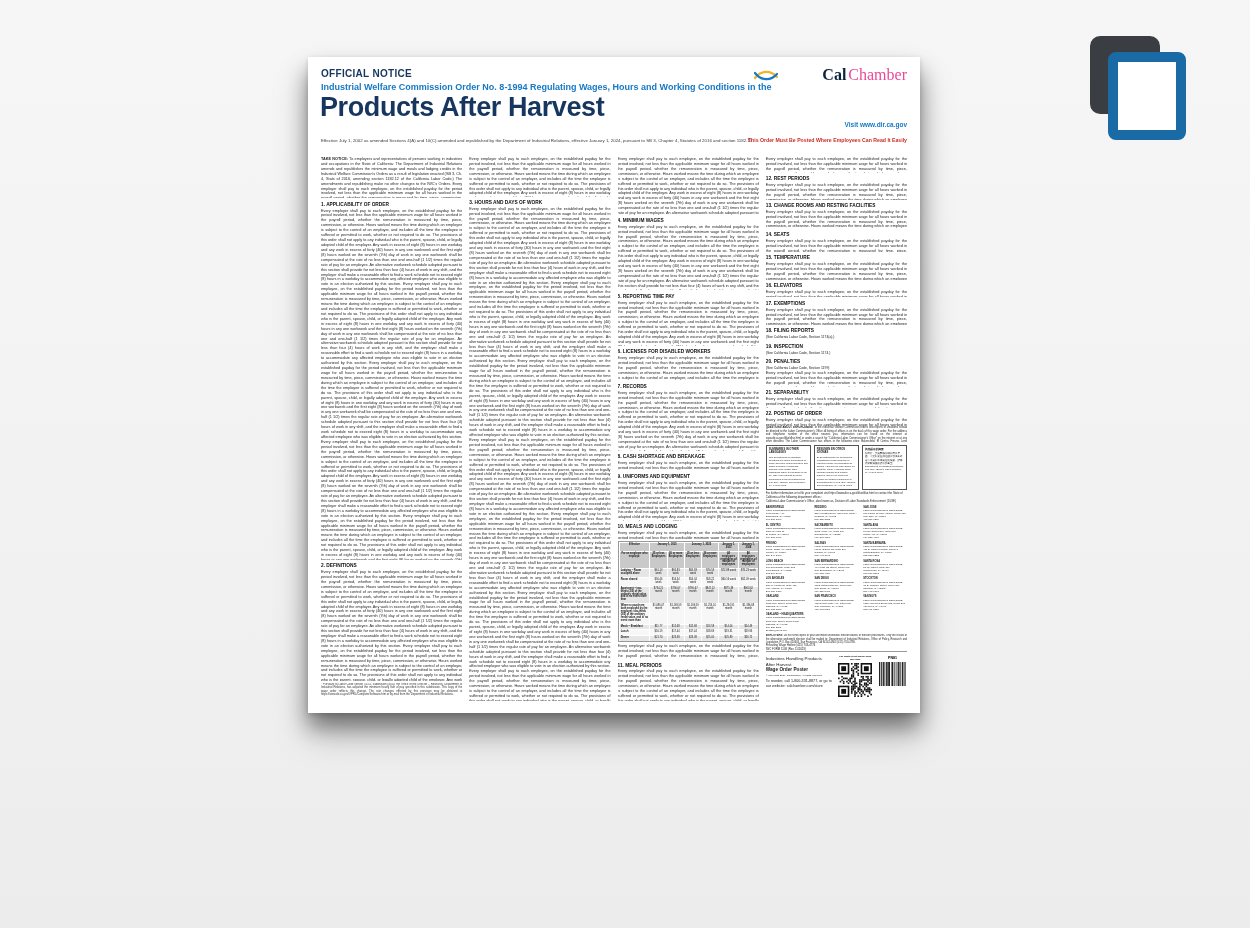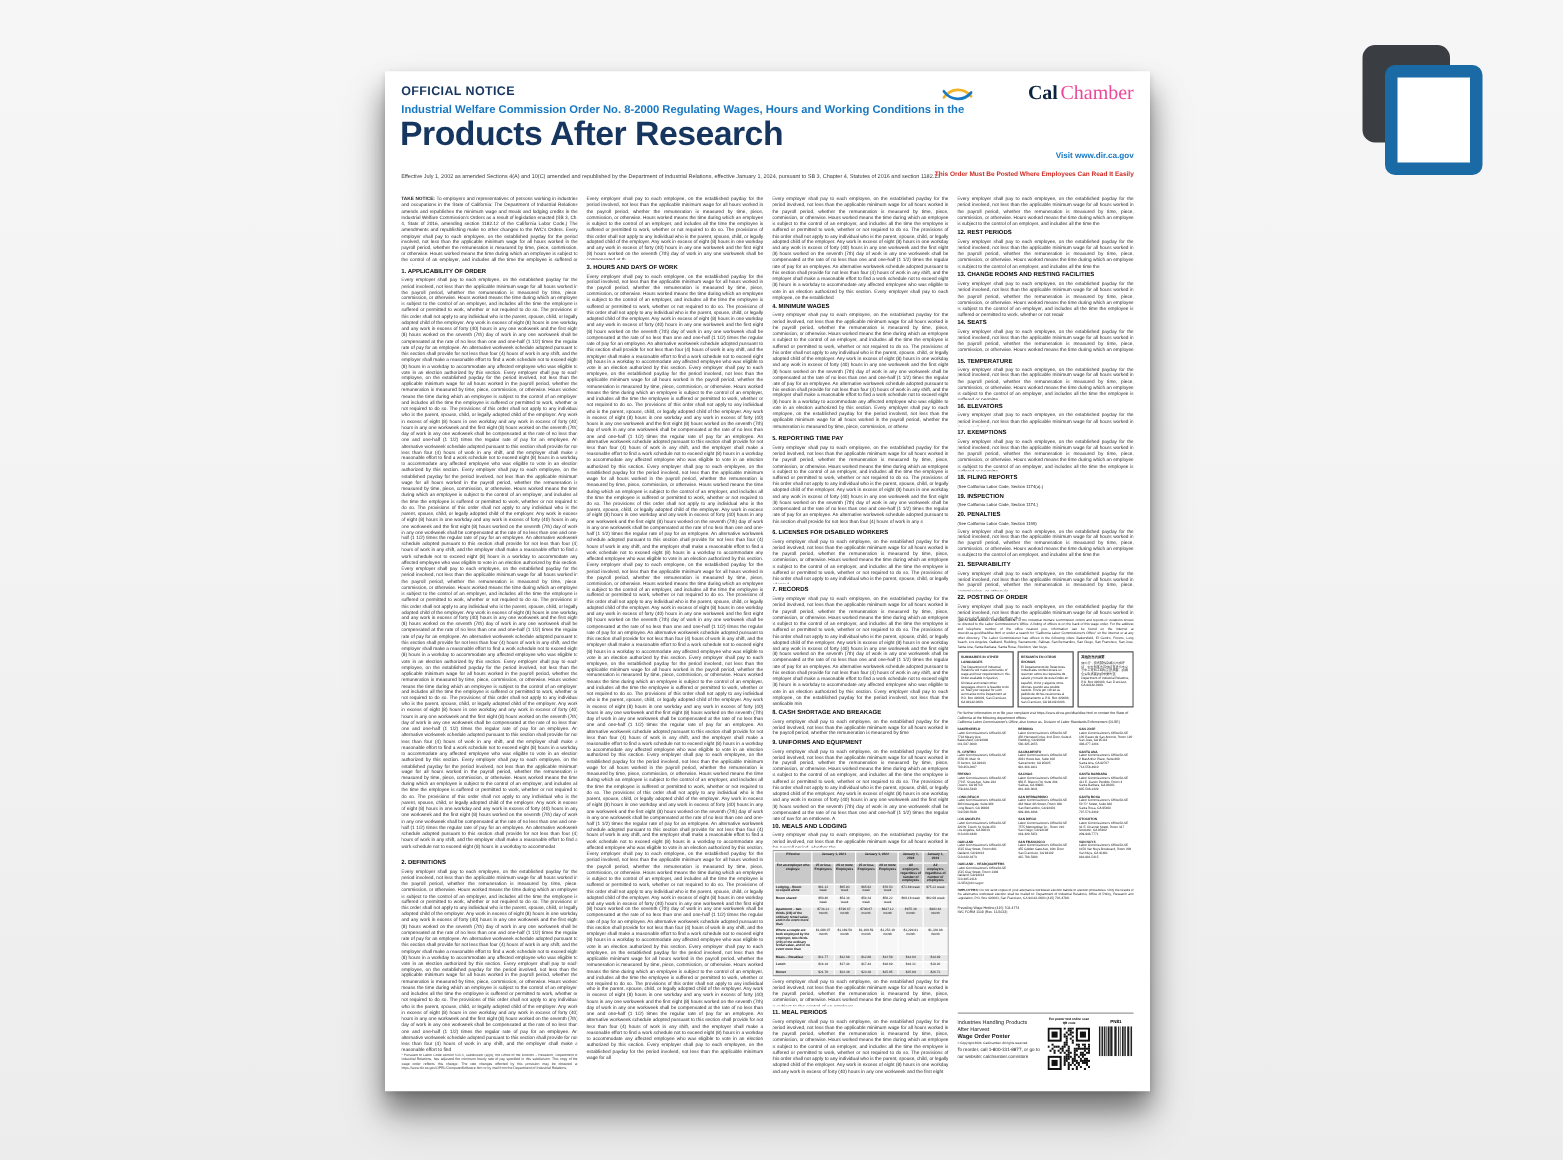--- a/index.html
+++ b/index.html
@@ -5,21 +5,21 @@
   html,body{margin:0;padding:0;background:#f2f2f2;}
   body{width:1250px;height:928px;overflow:hidden;font-family:"Liberation Sans",sans-serif;-webkit-text-size-adjust:none;}
   .stage{position:relative;width:1250px;height:928px;
          background:linear-gradient(180deg,#f6f6f6 0%,#f2f2f2 55%,#ececec 100%);}
 
   
   .wm-back{position:absolute;border-radius:10px;}
   .wm-front{position:absolute;background:#fff;border-radius:8px;}
 
   
-  .poster{position:absolute;left:308px;top:57px;width:612px;height:816px;background:#ffffff;
+  .poster{position:absolute;left:308px;top:57px;width:612px;height:656px;background:#ffffff;
           box-shadow:0 2px 5px rgba(0,0,0,.15), 0 14px 20px rgba(0,0,0,.40), 0 22px 34px rgba(0,0,0,.22);}
 
   
   .h-official{position:absolute;left:13px;top:11px;font-size:10px;font-weight:bold;letter-spacing:.3px;}
   .h-order{position:absolute;left:13px;top:25px;font-size:9px;font-weight:bold;}
   .h-title{position:absolute;left:12px;top:37px;font-size:27px;font-weight:bold;line-height:26px;letter-spacing:-.4px;}
   .brand{position:absolute;right:13px;top:9px;display:flex;align-items:center;gap:2px;font-family:"Liberation Serif",serif;}
   .brand .cal{font-size:16px;font-weight:bold;margin-left:42px;}
   .brand .chamber{font-size:16px;}
   .h-visit{position:absolute;right:13px;top:64px;font-size:6.5px;font-weight:bold;}
@@ -76,23 +76,23 @@
 <div class="stage">
 
   <div>
     <div class="wm-back" style="left: 1090px; top: 36px; width: 70px; height: 78px; background: rgb(58, 62, 66);"></div>
     <div class="wm-front" style="left:1108px;top:52px;width:58px;height:68px;border:10px solid #1a6aa5;"></div>
   </div>
 
   <div class="poster">
 
     <div class="h-official" style="color: rgb(22, 53, 95);">OFFICIAL NOTICE</div>
-    <div class="h-order" style="color: rgb(23, 121, 196);">Industrial Welfare Commission Order No. 8-2000 Regulating Wages, Hours and Working Conditions in the</div>
+    <div class="h-order" style="color: rgb(23, 121, 196);">Industrial Welfare Commission Order No. 8-1994 Regulating Wages, Hours and Working Conditions in the</div>
     <div class="h-title" style="color: rgb(22, 53, 95);">
-      <div>Products After Research</div>
+      <div>Products After Harvest</div>
     </div>
 
     <div class="brand">
       <svg width="24" height="13" viewBox="0 0 24 13">
         <path d="M1 9 C 7 1, 17 1, 23 8" fill="none" stroke="#f0b428" stroke-width="2.2" stroke-linecap="round"></path>
         <path d="M1 4 C 7 12, 17 12, 23 5" fill="none" stroke="#1779c4" stroke-width="2.2" stroke-linecap="round"></path>
       </svg>
       <span class="cal" style="color: rgb(12, 35, 64);">Cal</span>
         <span class="chamber" style="color: #ec4899;">Chamber</span>
     </div>

